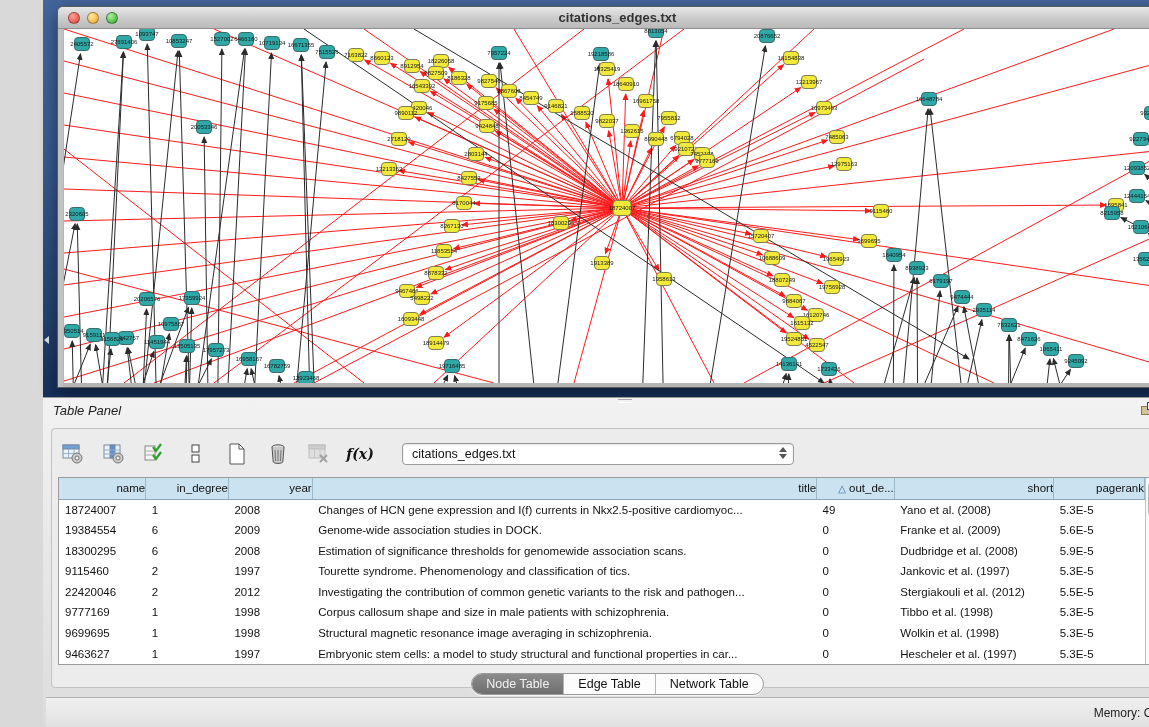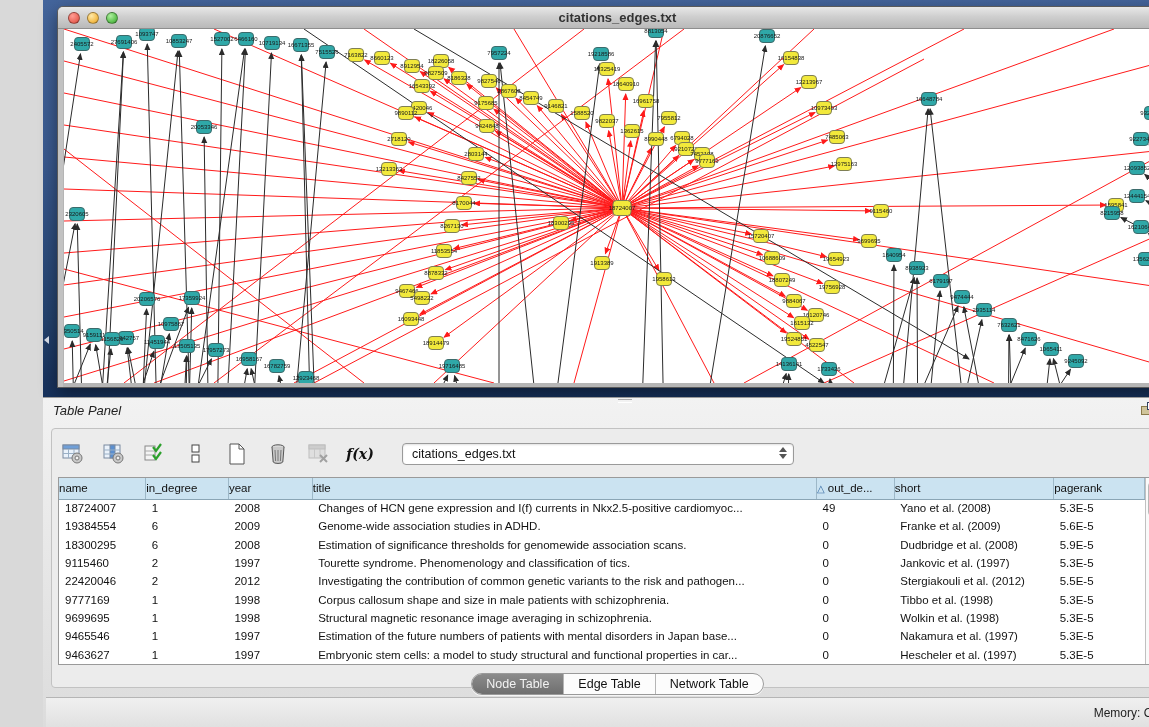--- a/index.html
+++ b/index.html
@@ -57,21 +57,21 @@
   .combo-text { font-size:12.5px; color:#111; padding-left:9px; }
   .combo-arrows { position:absolute; right:6px; top:3px; display:flex; flex-direction:column; gap:2px; }
   .combo-arrows i { width:0; height:0; border-left:4px solid transparent; border-right:4px solid transparent; }
   .combo-arrows .up { border-bottom:5px solid #555; }
   .combo-arrows .dn { border-top:5px solid #555; }
 
   .grid-wrap { position:absolute; left:6px; top:48px; width:1104px; height:188px;
                background:#fff; border:1px solid #9a9a9a; display:flex; }
   table.grid { border-collapse:collapse; table-layout:fixed; width:1086px; }
   table.grid th { height:21px; background:#cbe3f1; border-right:1px solid #9db8c8; border-bottom:1px solid #8aa5b5;
-                  font-size:11.5px; font-weight:normal; color:#111; text-align:left; overflow:hidden; white-space:nowrap; }
+                  font-size:11.5px; font-weight:normal; color:#111; text-align:right; overflow:hidden; white-space:nowrap; }
   table.grid td { height:16px; font-size:11.5px; color:#111; padding:0 0 0 6px;
                   overflow:hidden; white-space:nowrap; text-overflow:clip; }
   .sort-tri { color:#3a6ea5; font-size:10px; margin-right:3px; }
   .vscroll { width:16px; border-left:1px solid #c0c0c0; background:#fafafa; position:relative; }
   .vthumb { position:absolute; left:2px; top:3px; width:11px; height:36px; background:#b8b8b8; border-radius:6px; }
 
   .tabs-row { position:absolute; left:0; right:0; top:244px; display:flex; justify-content:center; }
   .seg { display:flex; border:1px solid #9a9a9a; border-radius:11px; overflow:hidden;
          background:#fcfcfc; box-shadow:0 1px 0 rgba(255,255,255,.7); }
   .seg-btn { padding:2px 14px; font-size:12.5px; color:#111; border-right:1px solid #b5b5b5; line-height:16px; }
@@ -634,21 +634,21 @@
                 <td>2008</td>
                 <td>Changes of HCN gene expression and I(f) currents in Nkx2.5-positive cardiomyoc...</td>
                 <td>49</td>
                 <td>Yano et al. (2008)</td>
                 <td>5.3E-5</td>
               </tr>
               <tr>
                 <td>19384554</td>
                 <td>6</td>
                 <td>2009</td>
-                <td>Genome-wide association studies in ADHD.</td>
+                <td>Genome-wide association studies in DOCK.</td>
                 <td>0</td>
                 <td>Franke et al. (2009)</td>
                 <td>5.6E-5</td>
               </tr>
               <tr>
                 <td>18300295</td>
                 <td>6</td>
                 <td>2008</td>
                 <td>Estimation of significance thresholds for genomewide association scans.</td>
                 <td>0</td>
@@ -682,29 +682,20 @@
                 <td>Tibbo et al. (1998)</td>
                 <td>5.3E-5</td>
               </tr>
               <tr>
                 <td>9699695</td>
                 <td>1</td>
                 <td>1998</td>
                 <td>Structural magnetic resonance image averaging in schizophrenia.</td>
                 <td>0</td>
                 <td>Wolkin et al. (1998)</td>
-                <td>5.3E-5</td>
-              </tr>
-              <tr>
-                <td>9465546</td>
-                <td>1</td>
-                <td>1997</td>
-                <td>Estimation of the future numbers of patients with mental disorders in Japan base...</td>
-                <td>0</td>
-                <td>Nakamura et al. (1997)</td>
                 <td>5.3E-5</td>
               </tr>
               <tr>
                 <td>9463627</td>
                 <td>1</td>
                 <td>1997</td>
                 <td>Embryonic stem cells: a model to study structural and functional properties in car...</td>
                 <td>0</td>
                 <td>Hescheler et al. (1997)</td>
                 <td>5.3E-5</td>

